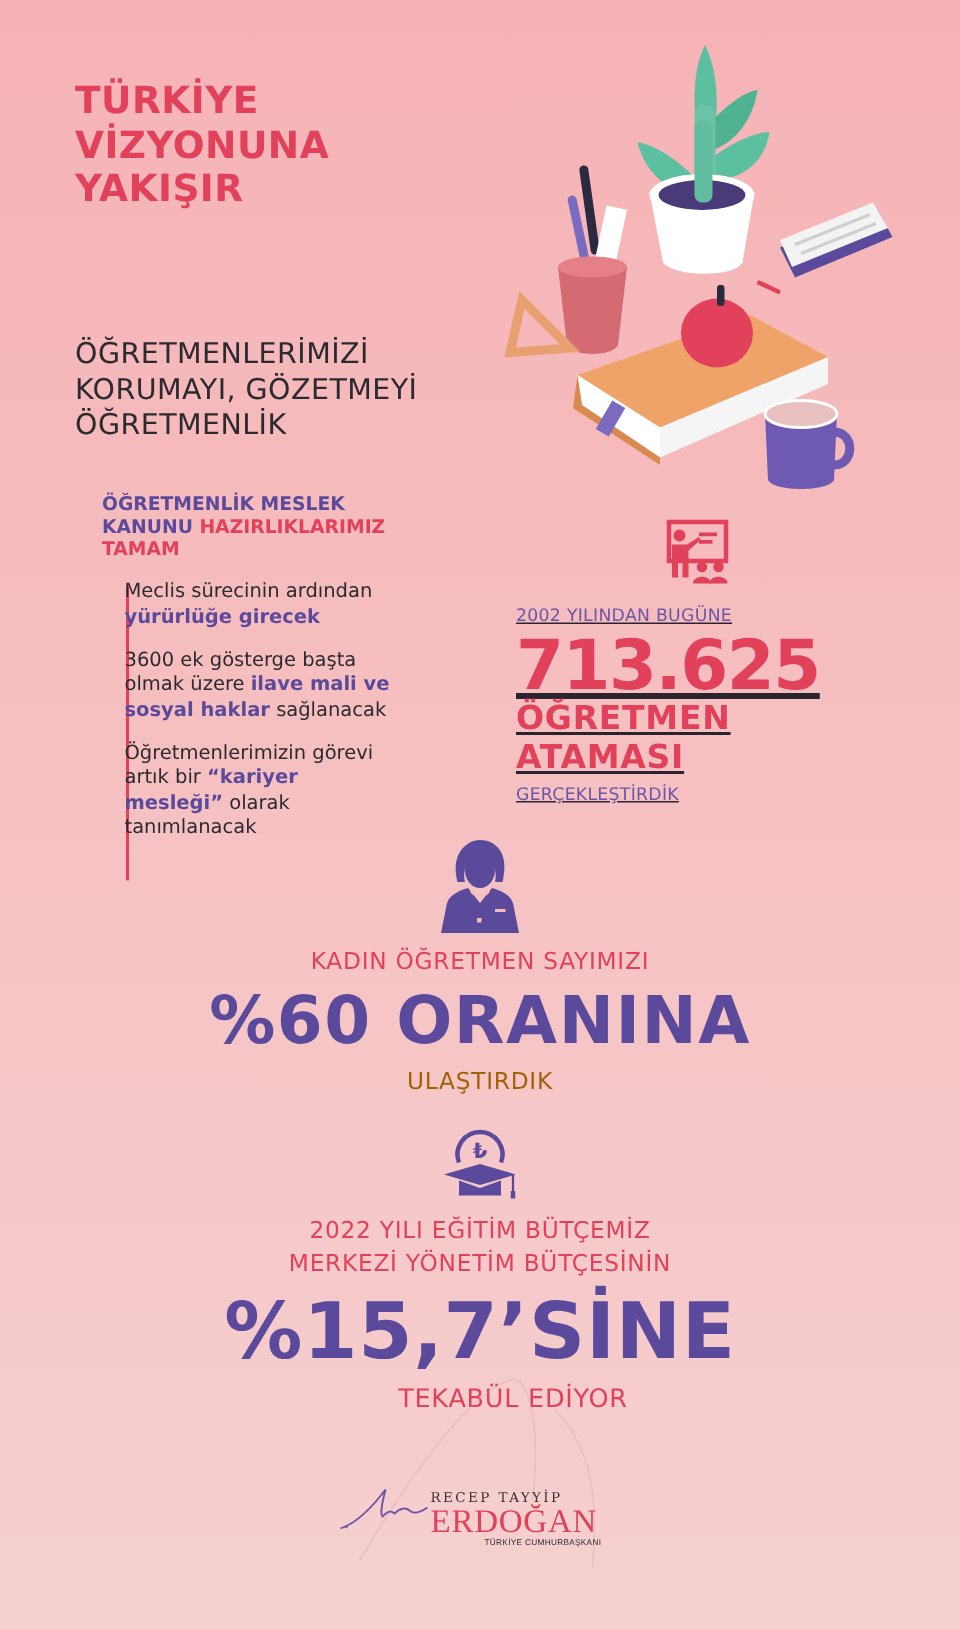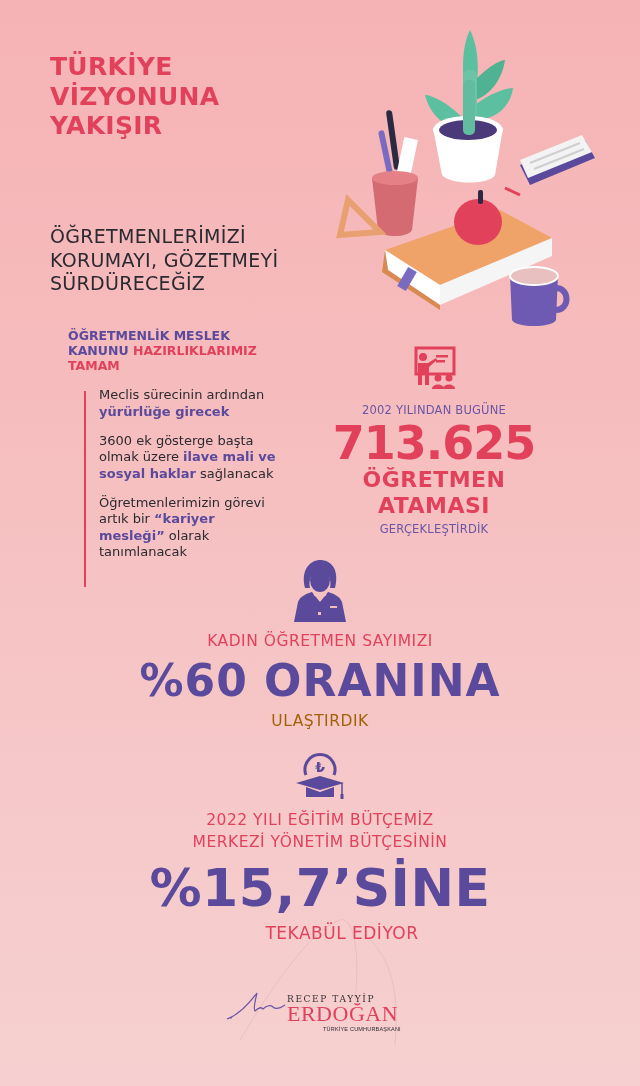--- a/index.html
+++ b/index.html
@@ -41,33 +41,33 @@
     color: #5b4a9c;
     width: 220px;
   }
   .law-title .red { color: #e2415c; }
   .law-line {
     left: 84px; top: 391px;
     width: 2px; height: 196px;
     background: #e2415c;
   }
   .law-items {
-    left: 99px; top: 387px;
+    left: 83px; top: 387px;
     width: 185px;
     font-size: 13px;
     line-height: 16.5px;
     color: #2b2a30;
   }
   .law-item { margin-bottom: 12.5px; }
   .law-item b { color: #5b4a9c; }
 
   
   .stat1 {
-    left: 314px; top: 345px; width: 240px;
-    text-align: center;
+    left: 344px; top: 345px; width: 240px;
+    text-decoration: underline;
   }
   .stat1 .icon { display: block; margin: 0 auto; width: 48px; height: 48px; }
   .stat1 .pre {
     margin-top: 10px;
     font-size: 11.5px; color: #6a55a6; letter-spacing: 0.2px;
   }
   .stat1 .big {
     font-weight: bold; font-size: 46px; line-height: 48px;
     color: #e2415c; letter-spacing: -1px; margin-top: 2px;
   }
@@ -140,21 +140,21 @@
 
 <div class="abs headline">
   <div>TÜRKİYE</div>
   <div>VİZYONUNA</div>
   <div>YAKIŞIR</div>
 </div>
 
 <div class="abs subhead">
   <div>ÖĞRETMENLERİMİZİ</div>
   <div>KORUMAYI, GÖZETMEYİ</div>
-  <div>SÜRDÜRECEĞİZ</div>
+  <div>ÖĞRETMENLİK</div>
 </div>
 
 <svg class="abs illustration" viewBox="0 0 290 320">
 
   <g>
     <path d="M140 10 C150 30 150 60 142 90 L138 90 C132 60 130 30 140 10Z" fill="#5cbfa0"></path>
     <path d="M145 60 C165 40 175 40 175 40 C172 60 160 75 145 80Z" fill="#4fb393"></path>
     <path d="M145 85 C165 70 180 68 183 68 C180 88 165 100 145 100Z" fill="#5cbfa0"></path>
     <path d="M135 100 C115 80 100 75 95 75 C100 95 115 108 135 112Z" fill="#5cbfa0"></path>
     <rect x="133" y="50" width="14" height="75" rx="6" fill="#6cc3a5"></rect>

